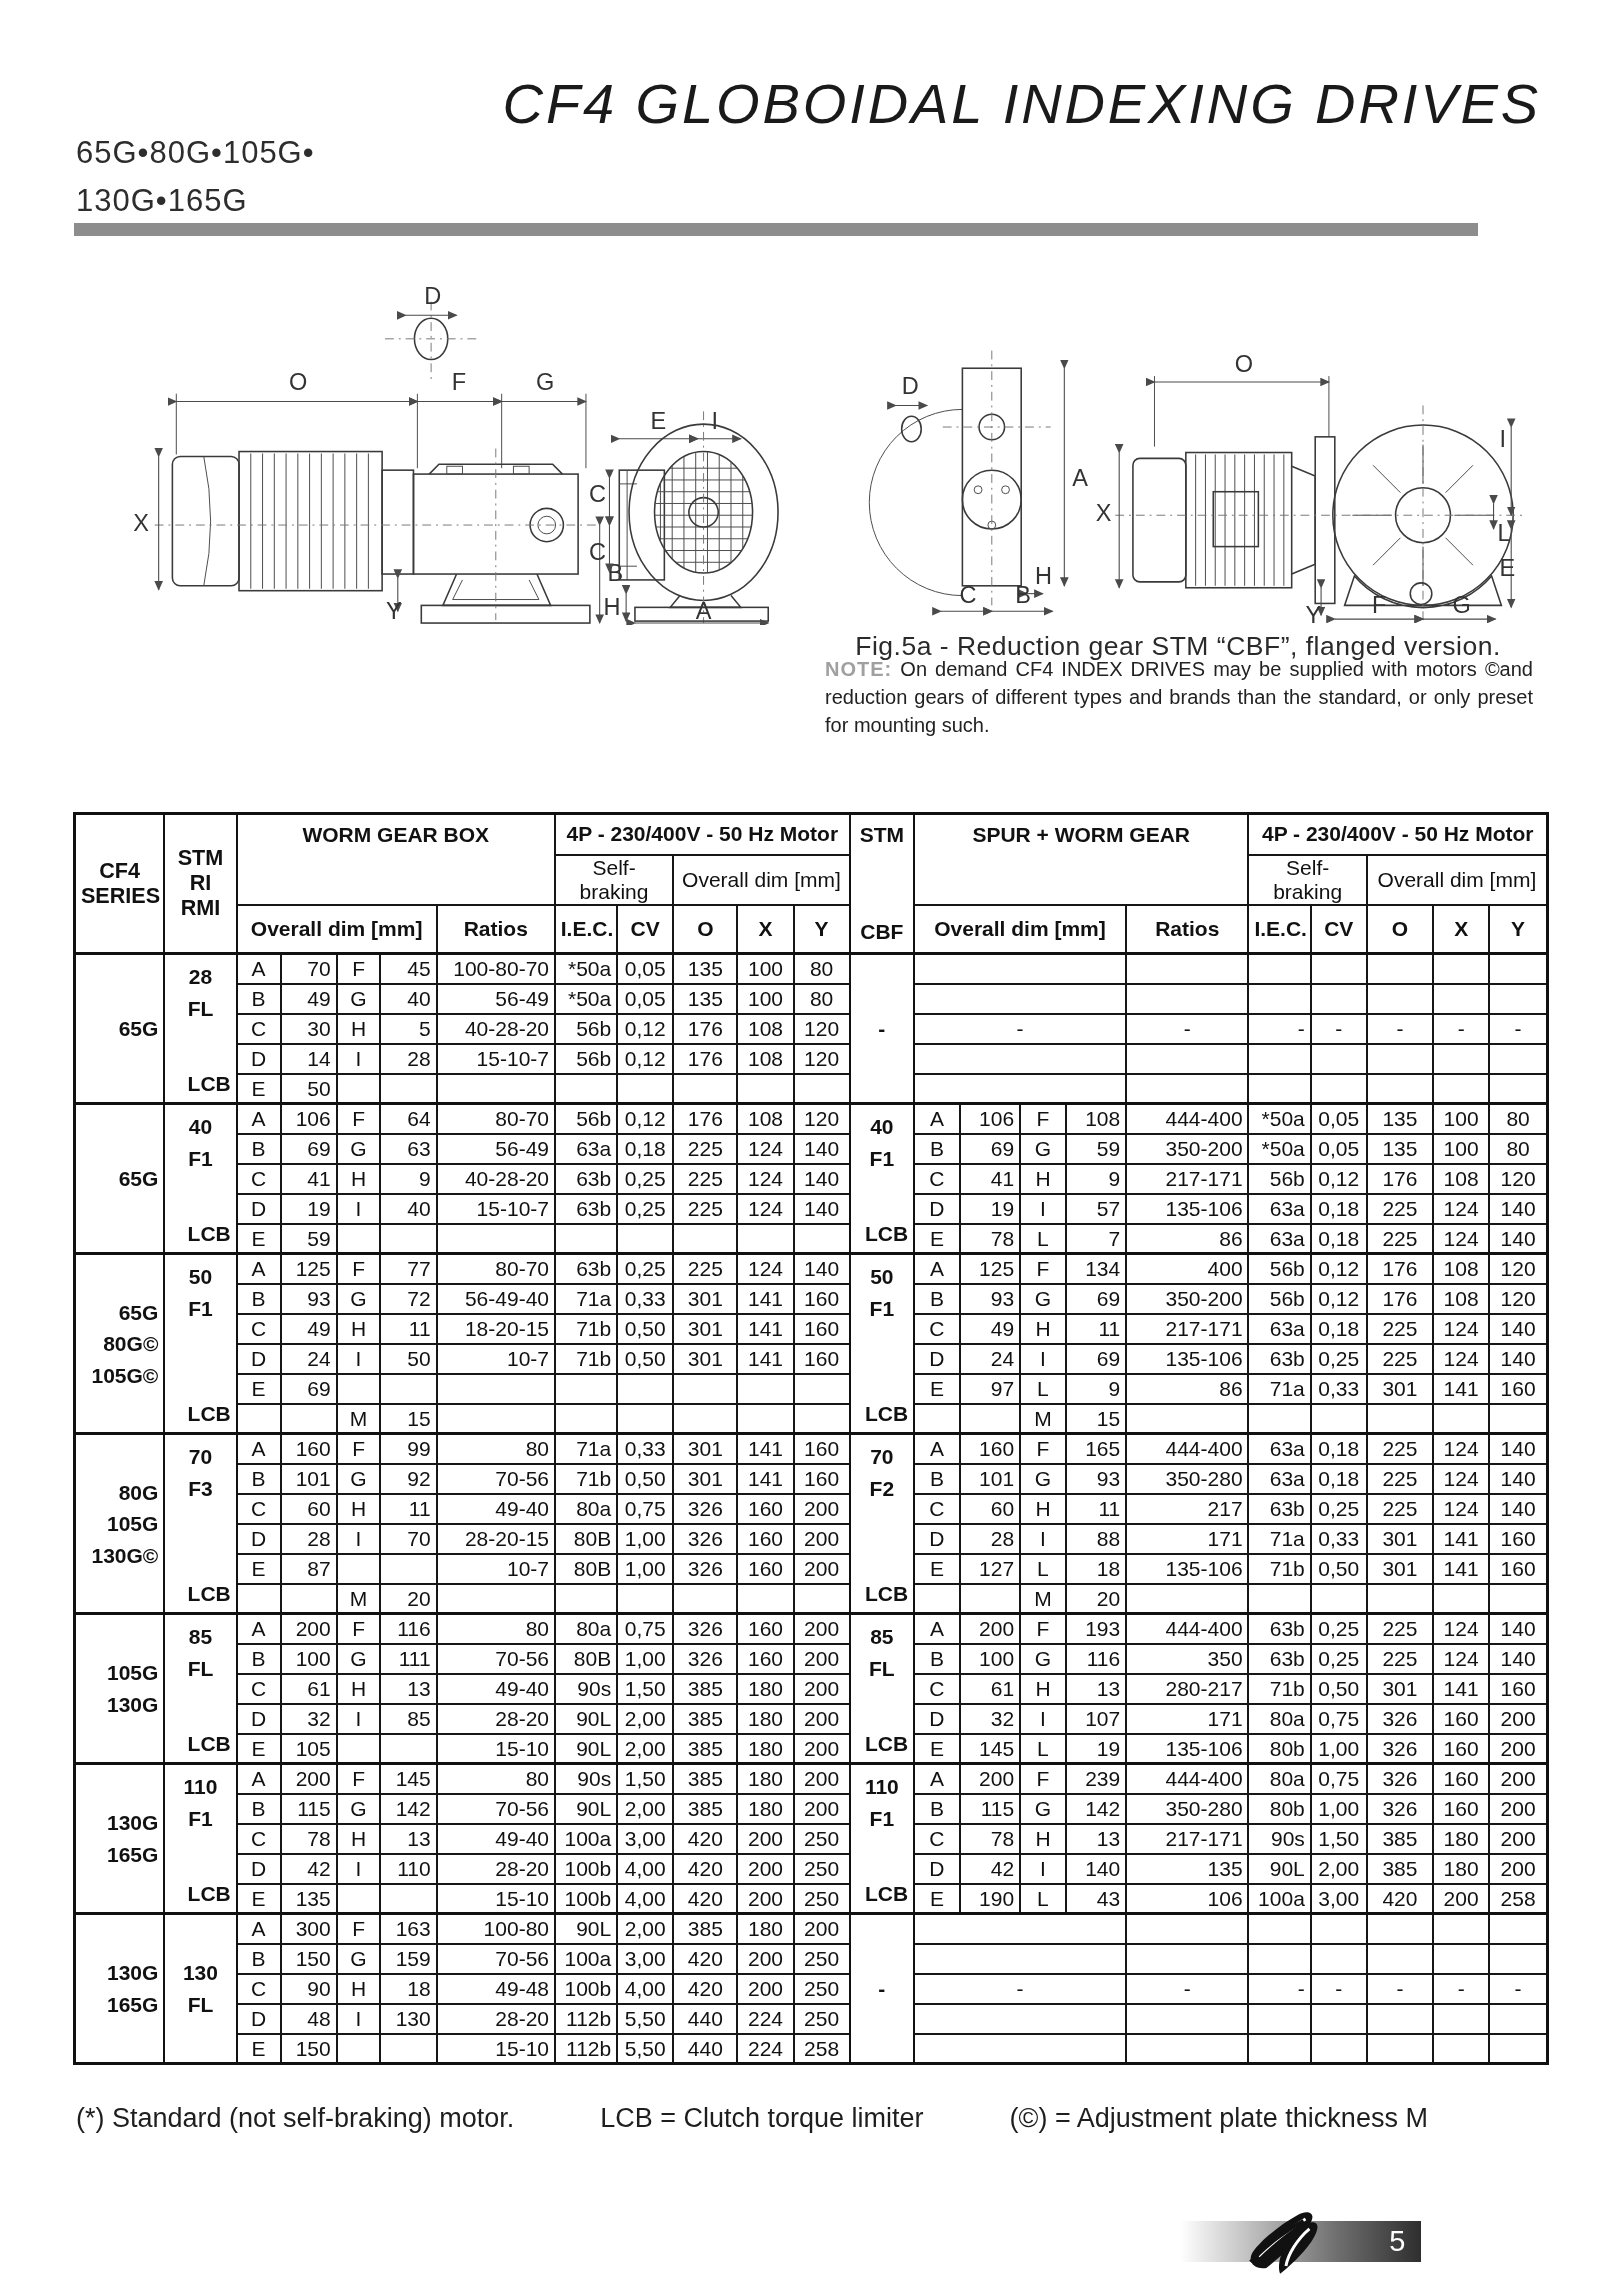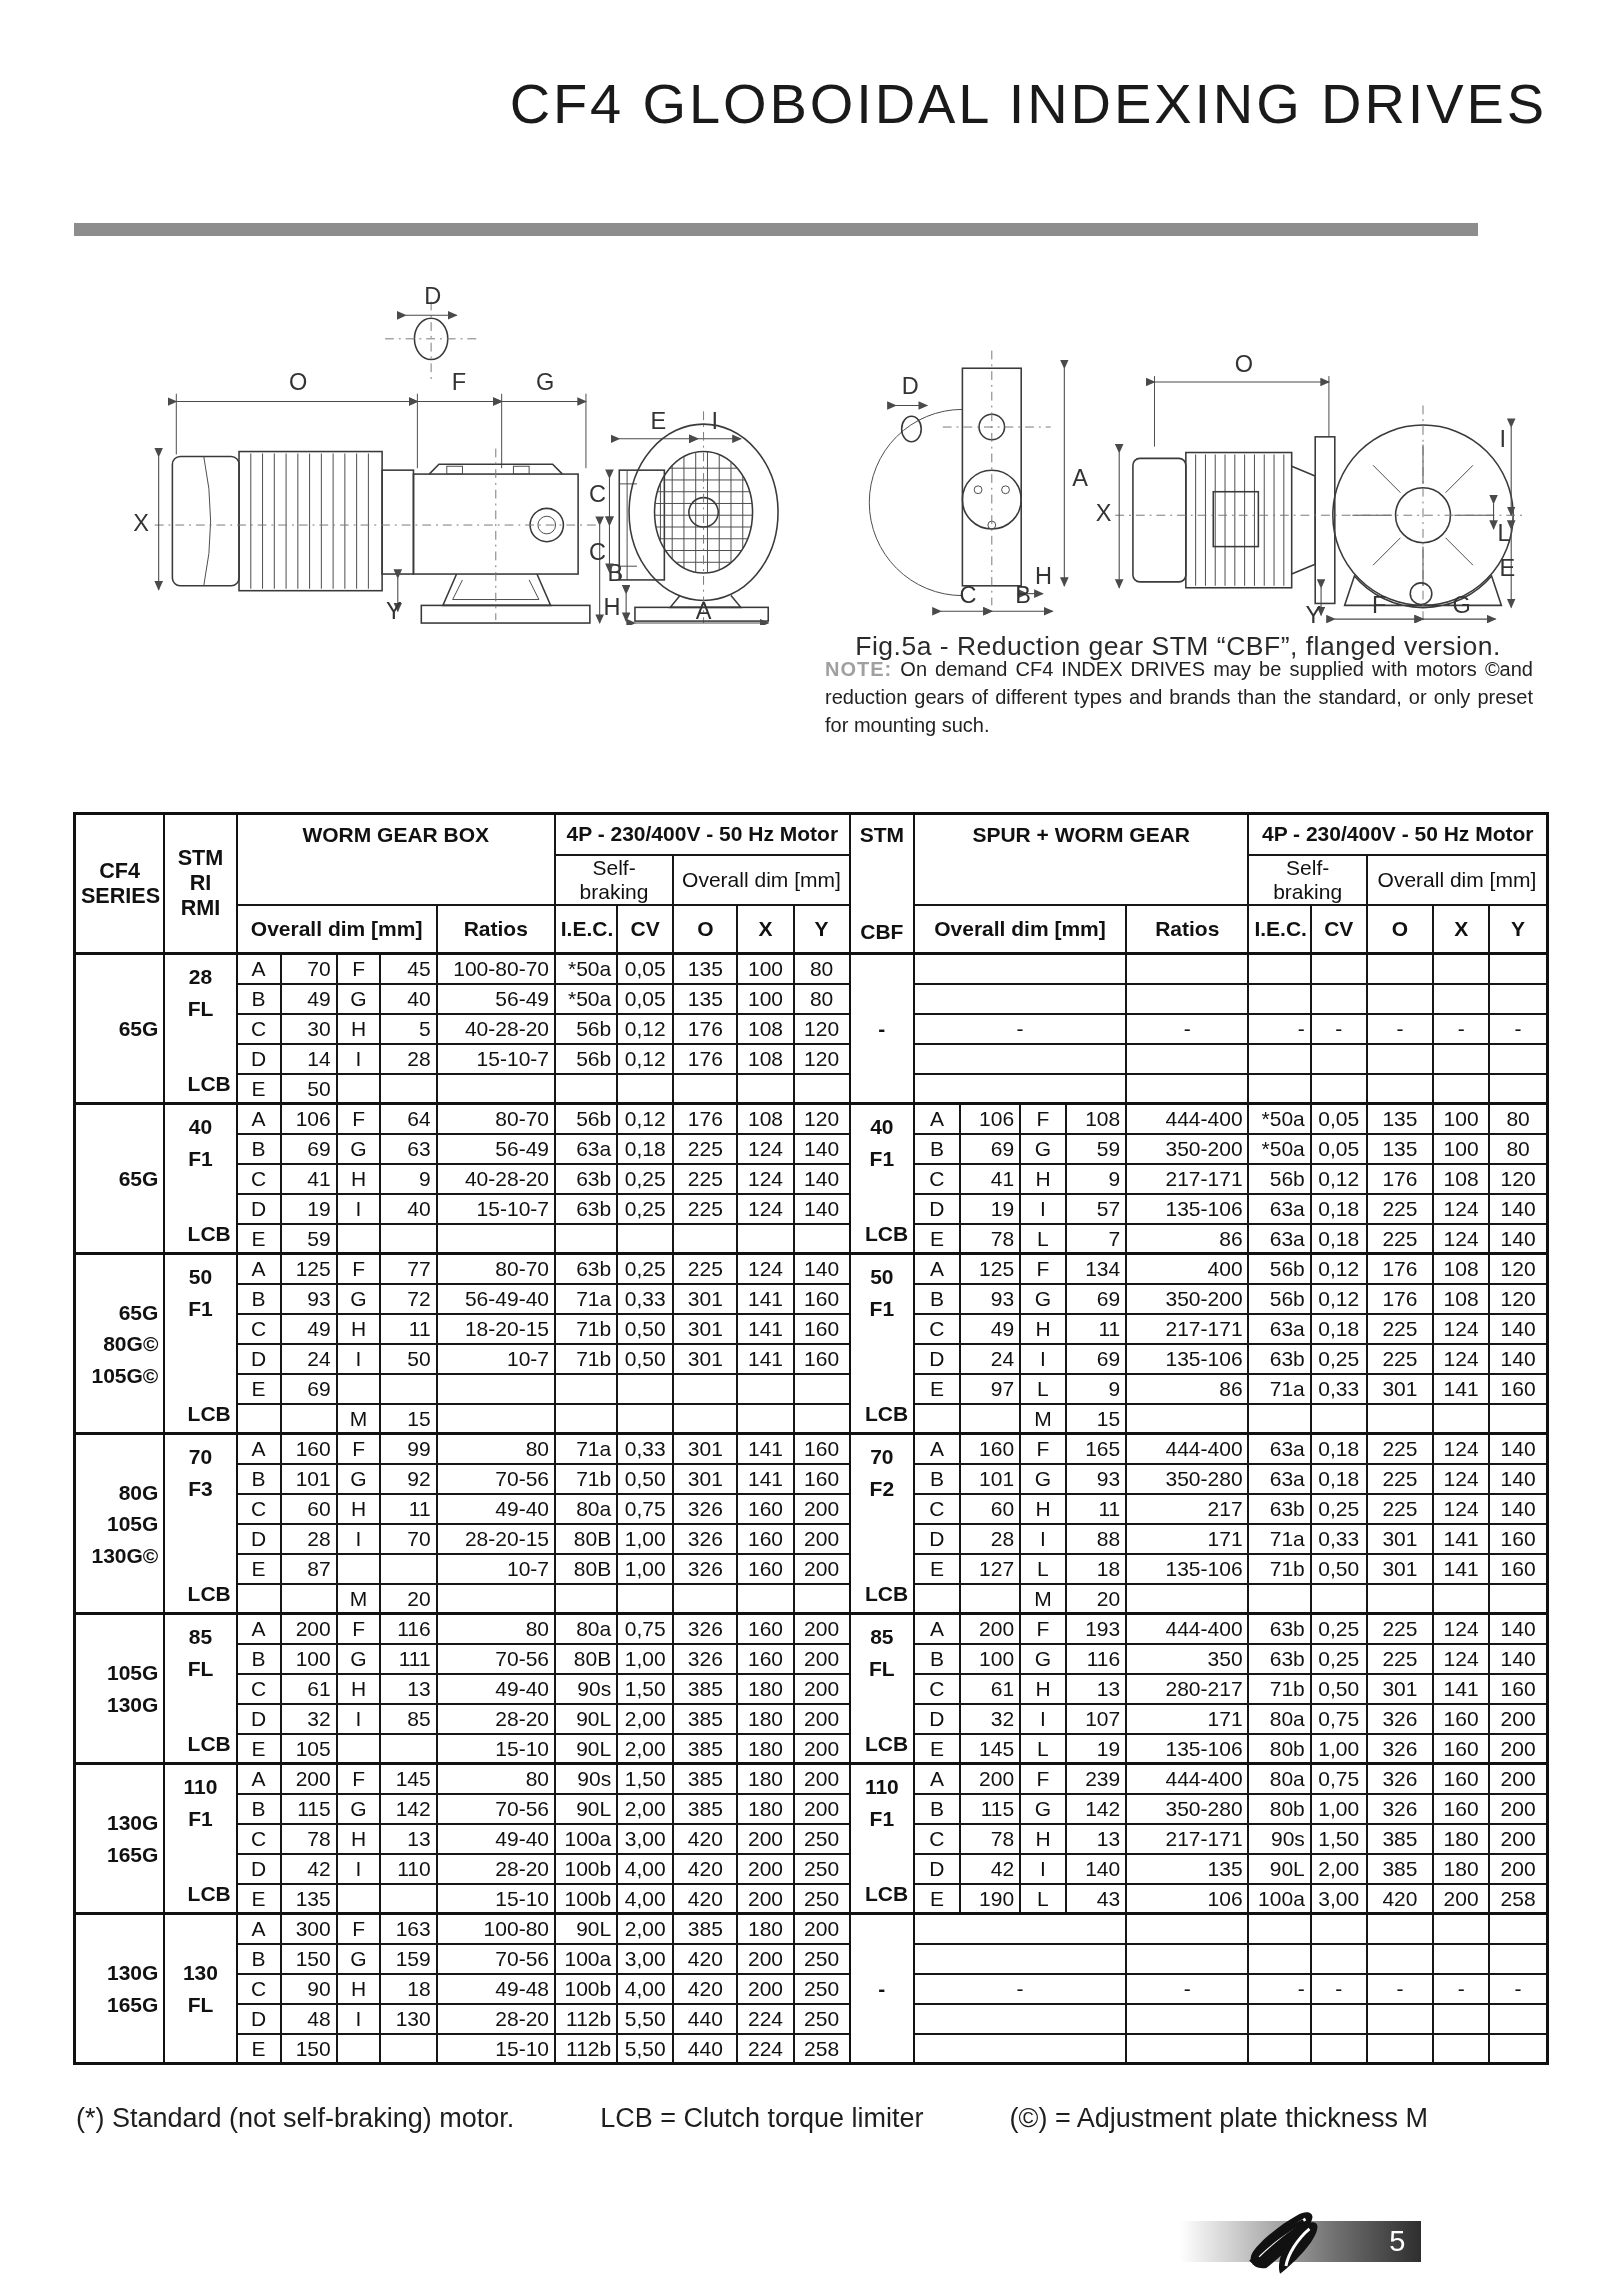--- a/index.html
+++ b/index.html
@@ -7,22 +7,22 @@
     position:relative; width:1621px; height:2293px; background:#ffffff;
     margin:0 auto; font-family:"Liberation Sans", sans-serif; color:#1c1c1c;
     overflow:hidden;
   }
   
   .series-codes {
     position:absolute; left:76px; top:129px; font-size:31px; line-height:1.55;
     letter-spacing:1px; color:#2d2d2d; white-space:pre-line;
   }
   .doc-title {
-    position:absolute; right:74px; top:67px; text-align:right;
-    font-size:56px; line-height:1.33; letter-spacing:2.9px; color:#1a1a1a;
+    position:absolute; right:80px; top:67px; text-align:right;
+    font-size:56px; line-height:1.33; letter-spacing:2.9px; color:#1a1a1a;font-style:italic;
   }
   .gray-rule { position:absolute; left:74px; top:223px; width:1404px; height:12.7px; background:#8d8d8d; }
   .banner {
     position:absolute; left:76px; top:242px; font-size:30px; font-weight:bold;
     letter-spacing:1px; color:#9c9c9c;
   }
   
   .fig { position:absolute; top:282px; }
   .fig5  { left:86px;  width:701px; }
   .fig5a { left:825px; width:706px; }
@@ -70,20 +70,22 @@
     background:linear-gradient(90deg, rgba(230,230,230,0) 0%, #c2c2c2 28%, #6f6f6f 65%, #2e2e2e 100%);
   }
   .pagebar .pageno { position:absolute; right:15.7px; top:3.9px; color:#fff; font-size:29px; }
   .pagebar svg { position:absolute; left:57px; top:-15.7px; }
 </style>
 </head>
 <body>
 
 <div class="page">
 
+  <div class="series-codes">65G•80G•105G•
+130G•165G</div>
   <div class="doc-title">CF4 GLOBOIDAL
 INDEXING DRIVES</div>
   <div class="gray-rule"></div>
 
   <div class="fig fig5">
     <svg width="701" height="343" viewBox="0 0 715 350">
       <defs>
         <marker id="ah" markerWidth="10" markerHeight="8" refX="8" refY="4" orient="auto">
           <path d="M0,0 L9,4 L0,8 z" fill="#4a4a4a"></path>
         </marker>

